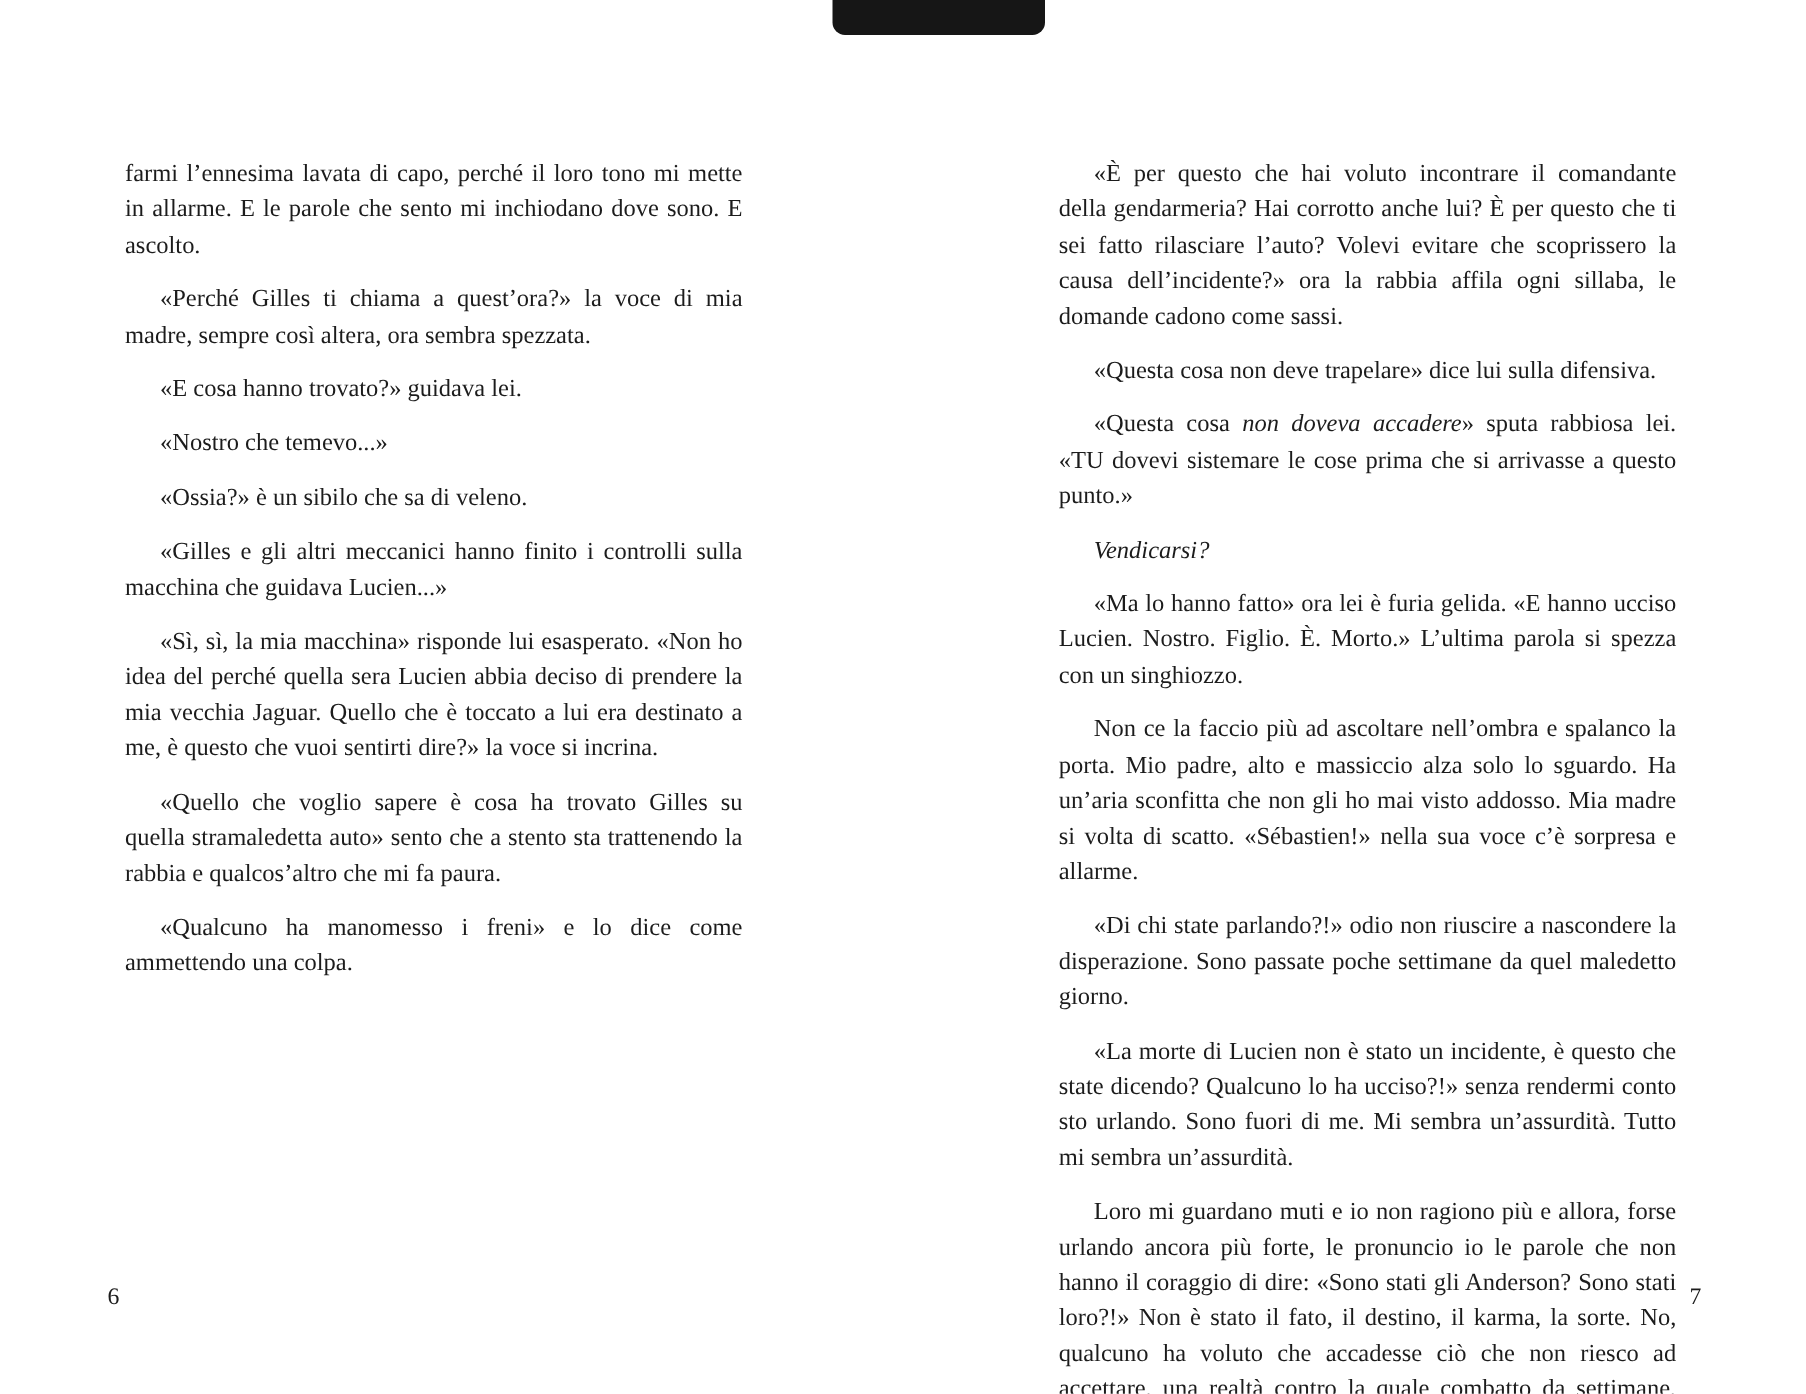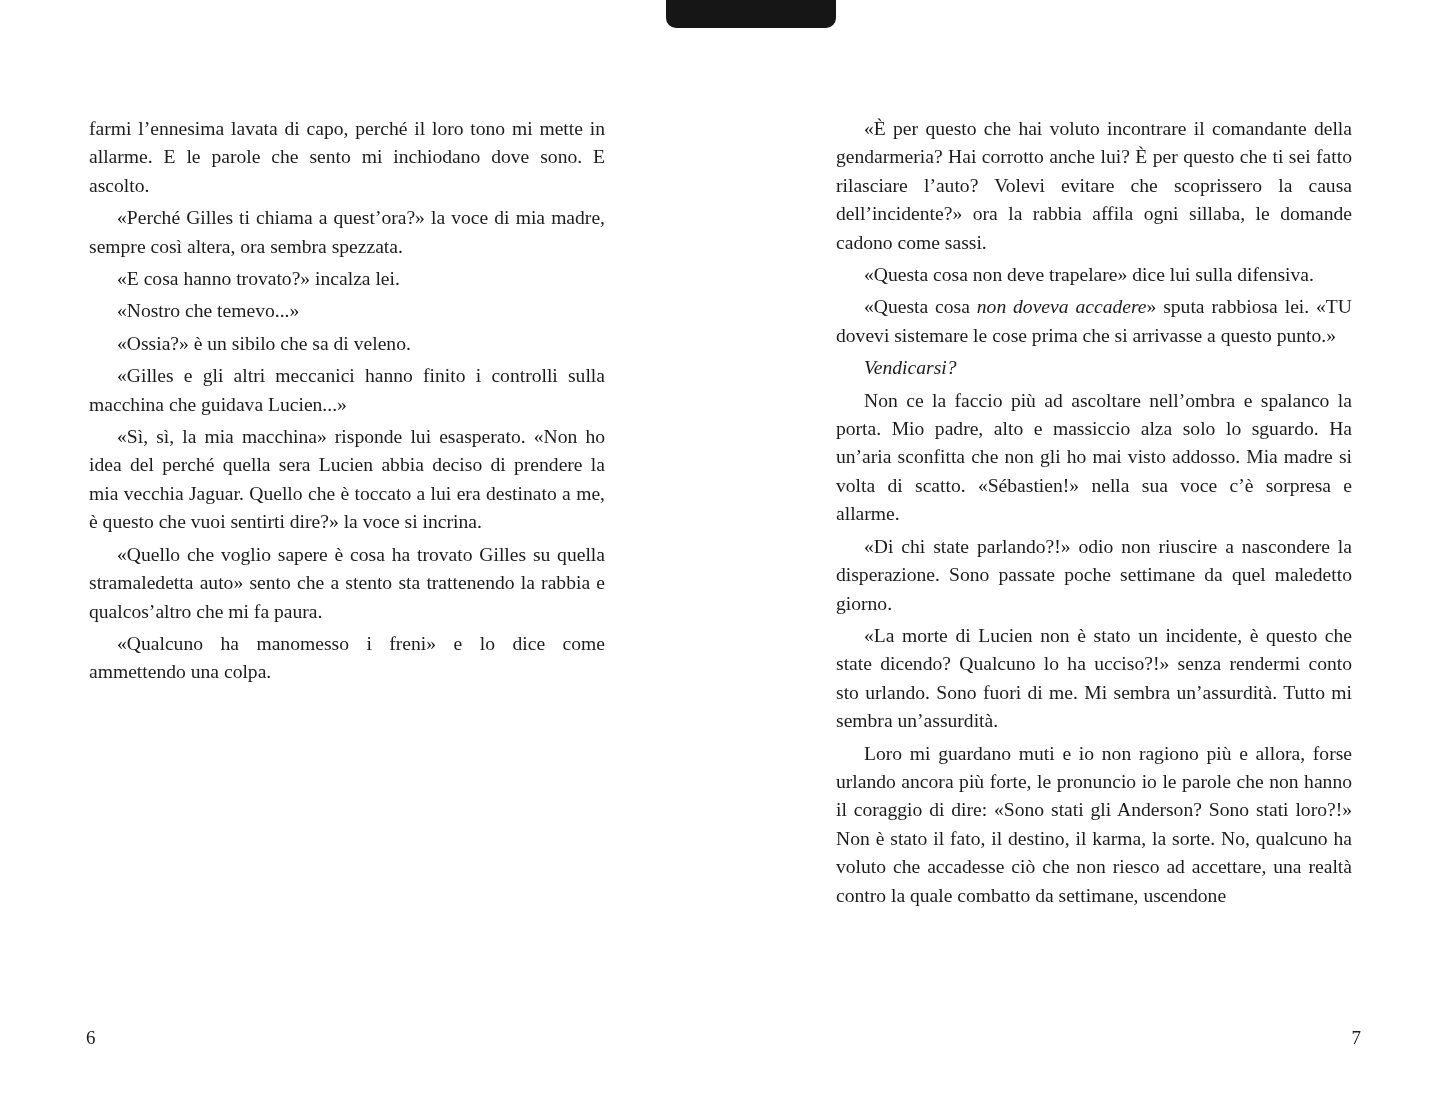--- a/index.html
+++ b/index.html
@@ -20,21 +20,21 @@
     width: 524px;
     font-size: 19.6px;
     line-height: 28.4px;
     text-align: justify;
     text-justify: inter-word;
     hyphens: auto;
     -webkit-hyphens: auto;
   }
   .page-column.left  { left: 85px; }
   .page-column.right { left: 832px; }
-  p.para { margin: 4px; padding: 0; }
+  p.para { margin: 15px; padding: 0; }
   p.para.indent { text-indent: 28px; }
   p.para em { font-style: italic; }
   .page-number {
     position: absolute;
     top: 1026px;
     font-size: 19px;
     line-height: 24px;
     color: #1c1c1c;
   }
   .page-number.left  { left: 86px; }
@@ -52,34 +52,35 @@
 </head>
 <body>
 
 <div class="spread">
 
   <div class="top-artifact"></div>
 
   <div class="page-column left">
       <p class="para"><span>farmi l’ennesima lavata di capo, perché il loro tono mi mette in allarme. E le parole che sento mi inchiodano dove sono. E ascolto.</span></p>
       <p class="para indent"><span>«Perché Gilles ti chiama a quest’ora?» la voce di mia madre, sempre così altera, ora sembra spezzata.</span></p>
-      <p class="para indent"><span>«E cosa hanno trovato?» incalza lei.</span></p>
+      <p class="para indent"><span>«E cosa hanno trovato?» guidava lei.</span></p>
       <p class="para indent"><span>«Nostro che temevo...»</span></p>
       <p class="para indent"><span>«Ossia?» è un sibilo che sa di veleno.</span></p>
       <p class="para indent"><span>«Gilles e gli altri meccanici hanno finito i controlli sulla macchina che guidava Lucien...»</span></p>
       <p class="para indent"><span>«Sì, sì, la mia macchina» risponde lui esasperato. «Non ho idea del perché quella sera Lucien abbia deciso di prendere la mia vecchia Jaguar. Quello che è toccato a lui era destinato a me, è questo che vuoi sentirti dire?» la voce si incrina.</span></p>
       <p class="para indent"><span>«Quello che voglio sapere è cosa ha trovato Gilles su quella stramaledetta auto» sento che a stento sta trattenendo la rabbia e qualcos’altro che mi fa paura.</span></p>
       <p class="para indent"><span>«Qualcuno ha manomesso i freni» e lo dice come ammettendo una colpa.</span></p>
     </div>
 
   <div class="page-column right">
       <p class="para indent"><span>«È per questo che hai voluto incontrare il comandante della gendarmeria? Hai corrotto anche lui? È per questo che ti sei fatto rilasciare l’auto? Volevi evitare che scoprissero la causa dell’incidente?» ora la rabbia affila ogni sillaba, le domande cadono come sassi.</span></p>
       <p class="para indent"><span>«Questa cosa non deve trapelare» dice lui sulla difensiva.</span></p>
       <p class="para indent"><span>«Questa cosa </span><em>non doveva accadere</em><span>» sputa rabbiosa lei. «TU dovevi sistemare le cose prima che si arrivasse a questo punto.»</span></p>
       <p class="para indent"><em>Vendicarsi?</em></p>
+      <p class="para indent"><span>«Ma lo hanno fatto» ora lei è furia gelida. «E hanno ucciso Lucien. Nostro. Figlio. È. Morto.» L’ultima parola si spezza con un singhiozzo.</span></p>
       <p class="para indent"><span>Non ce la faccio più ad ascoltare nell’ombra e spalanco la porta. Mio padre, alto e massiccio alza solo lo sguardo. Ha un’aria sconfitta che non gli ho mai visto addosso. Mia madre si volta di scatto. «Sébastien!» nella sua voce c’è sorpresa e allarme.</span></p>
       <p class="para indent"><span>«Di chi state parlando?!» odio non riuscire a nascondere la disperazione. Sono passate poche settimane da quel maledetto giorno.</span></p>
       <p class="para indent"><span>«La morte di Lucien non è stato un incidente, è questo che state dicendo? Qualcuno lo ha ucciso?!» senza rendermi conto sto urlando. Sono fuori di me. Mi sembra un’assurdità. Tutto mi sembra un’assurdità.</span></p>
       <p class="para indent"><span>Loro mi guardano muti e io non ragiono più e allora, forse urlando ancora più forte, le pronuncio io le parole che non hanno il coraggio di dire: «Sono stati gli Anderson? Sono stati loro?!» Non è stato il fato, il destino, il karma, la sorte. No, qualcuno ha voluto che accadesse ciò che non riesco ad accettare, una realtà contro la quale combatto da settimane, uscendone</span></p>
     </div>
 
   <div class="page-number left">6</div>
 
   <div class="page-number right">7</div>
 

